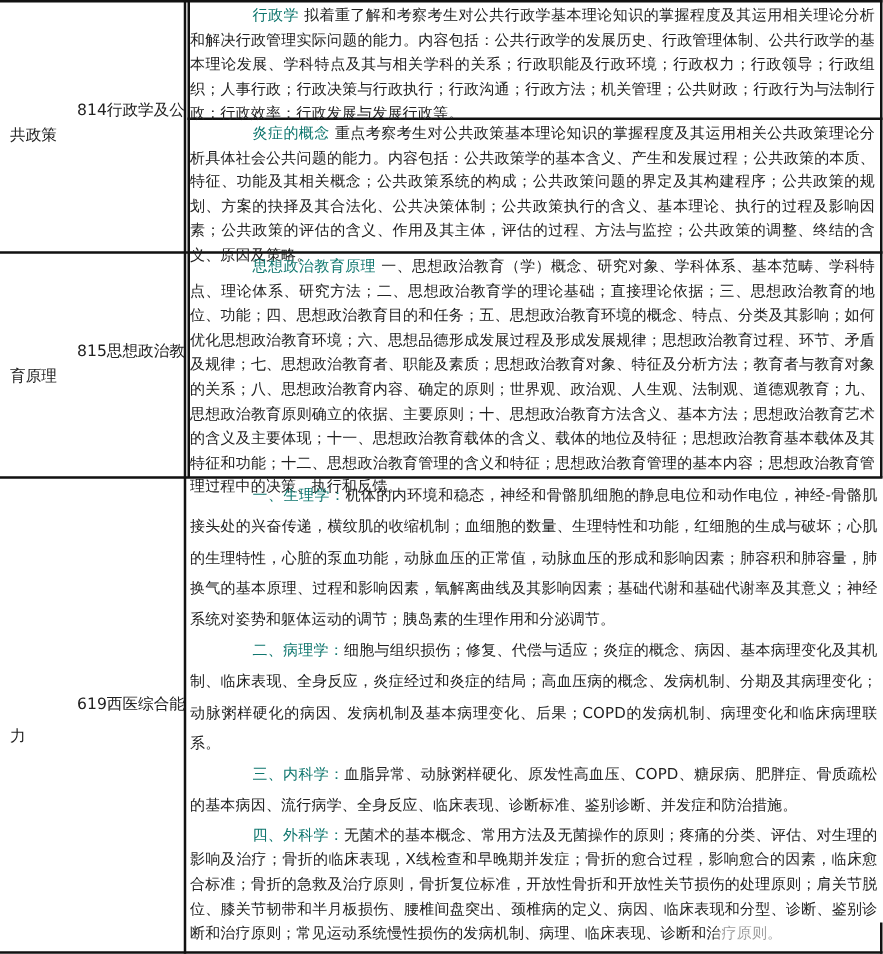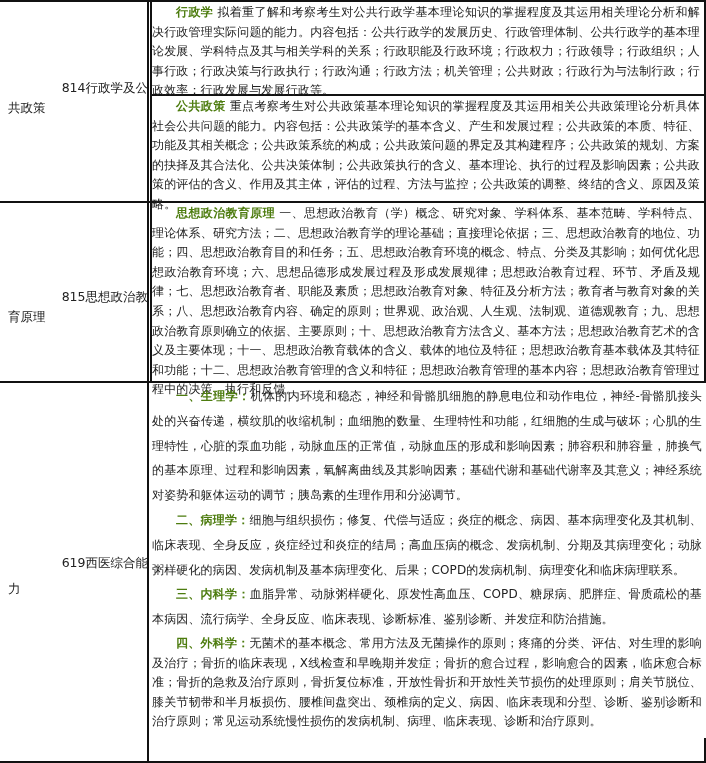--- a/index.html
+++ b/index.html
@@ -10,21 +10,21 @@
   .vline { position: absolute; width: 1.5px; background: #111; }
   .left-label { position: absolute; left: 0; width: 158px; font-size: 12.5px; line-height: 20px; color: #222; }
   .left-label .l1 { display: block; text-align: right; padding-right: 10px; }
   .left-label .l2 { display: block; text-align: left; padding-left: 8px; }
   .cell { position: absolute; left: 152px; font-size: 12px; color: #222;
           text-align: justify; letter-spacing: 0.15px; }
   .cell p { margin: 0; }
   .tight { line-height: 19.6px; }
   .loose { line-height: 24.8px; }
   .ind { text-indent: 24px; }
-  b { font-weight: bold; color: #4d7c0f; }
+  b { font-weight: normal; color: #0f766e; margin-left: 26px; }
   .watermark { position: absolute; left: 575px; top: 740px; width: 60px; height: 18px;
                background: rgba(255,255,255,0.55); }
 </style>
 </head>
 <body>
 
 <div class="page">
 
   <div class="hline" style="top:0;width:706px;"></div>
   <div class="vline" style="left:147px;top:0;height:763px;"></div>
@@ -37,24 +37,24 @@
   <div class="vline" style="left:704px;top:738px;height:25px;"></div>
 
   <div class="left-label" style="top:78px;">
     <span class="l1">814行政学及公</span>
     <span class="l2">共政策</span>
   </div>
   <div class="cell tight" style="top:3px;width:548px;">
     <p class="ind"><b>行政学</b><span> 拟着重了解和考察考生对公共行政学基本理论知识的掌握程度及其运用相关理论分析和解决行政管理实际问题的能力。内容包括：公共行政学的发展历史、行政管理体制、公共行政学的基本理论发展、学科特点及其与相关学科的关系；行政职能及行政环境；行政权力；行政领导；行政组织；人事行政；行政决策与行政执行；行政沟通；行政方法；机关管理；公共财政；行政行为与法制行政；行政效率；行政发展与发展行政等。</span></p>
   </div>
   <div class="cell tight" style="top:97px;width:548px;">
-    <p class="ind"><b>公共政策</b><span> 重点考察考生对公共政策基本理论知识的掌握程度及其运用相关公共政策理论分析具体社会公共问题的能力。内容包括：公共政策学的基本含义、产生和发展过程；公共政策的本质、特征、功能及其相关概念；公共政策系统的构成；公共政策问题的界定及其构建程序；公共政策的规划、方案的抉择及其合法化、公共决策体制；公共政策执行的含义、基本理论、执行的过程及影响因素；公共政策的评估的含义、作用及其主体，评估的过程、方法与监控；公共政策的调整、终结的含义、原因及策略。</span></p>
+    <p class="ind"><b>炎症的概念</b><span> 重点考察考生对公共政策基本理论知识的掌握程度及其运用相关公共政策理论分析具体社会公共问题的能力。内容包括：公共政策学的基本含义、产生和发展过程；公共政策的本质、特征、功能及其相关概念；公共政策系统的构成；公共政策问题的界定及其构建程序；公共政策的规划、方案的抉择及其合法化、公共决策体制；公共政策执行的含义、基本理论、执行的过程及影响因素；公共政策的评估的含义、作用及其主体，评估的过程、方法与监控；公共政策的调整、终结的含义、原因及策略。</span></p>
   </div>
 
-  <div class="left-label" style="top:271px;margin-top:16px;">
+  <div class="left-label" style="top:271px;">
     <span class="l1">815思想政治教</span>
     <span class="l2">育原理</span>
   </div>
   <div class="cell tight" style="top:204px;width:548px;">
     <p class="ind"><b>思想政治教育原理</b><span> 一、思想政治教育（学）概念、研究对象、学科体系、基本范畴、学科特点、理论体系、研究方法；二、思想政治教育学的理论基础；直接理论依据；三、思想政治教育的地位、功能；四、思想政治教育目的和任务；五、思想政治教育环境的概念、特点、分类及其影响；如何优化思想政治教育环境；六、思想品德形成发展过程及形成发展规律；思想政治教育过程、环节、矛盾及规律；七、思想政治教育者、职能及素质；思想政治教育对象、特征及分析方法；教育者与教育对象的关系；八、思想政治教育内容、确定的原则；世界观、政治观、人生观、法制观、道德观教育；九、思想政治教育原则确立的依据、主要原则；十、思想政治教育方法含义、基本方法；思想政治教育艺术的含义及主要体现；十一、思想政治教育载体的含义、载体的地位及特征；思想政治教育基本载体及其特征和功能；十二、思想政治教育管理的含义和特征；思想政治教育管理的基本内容；思想政治教育管理过程中的决策、执行和反馈。</span></p>
   </div>
 
   <div class="left-label" style="top:553px;">
     <span class="l1">619西医综合能</span>
     <span class="l2" style="padding-top:6px;">力</span>

